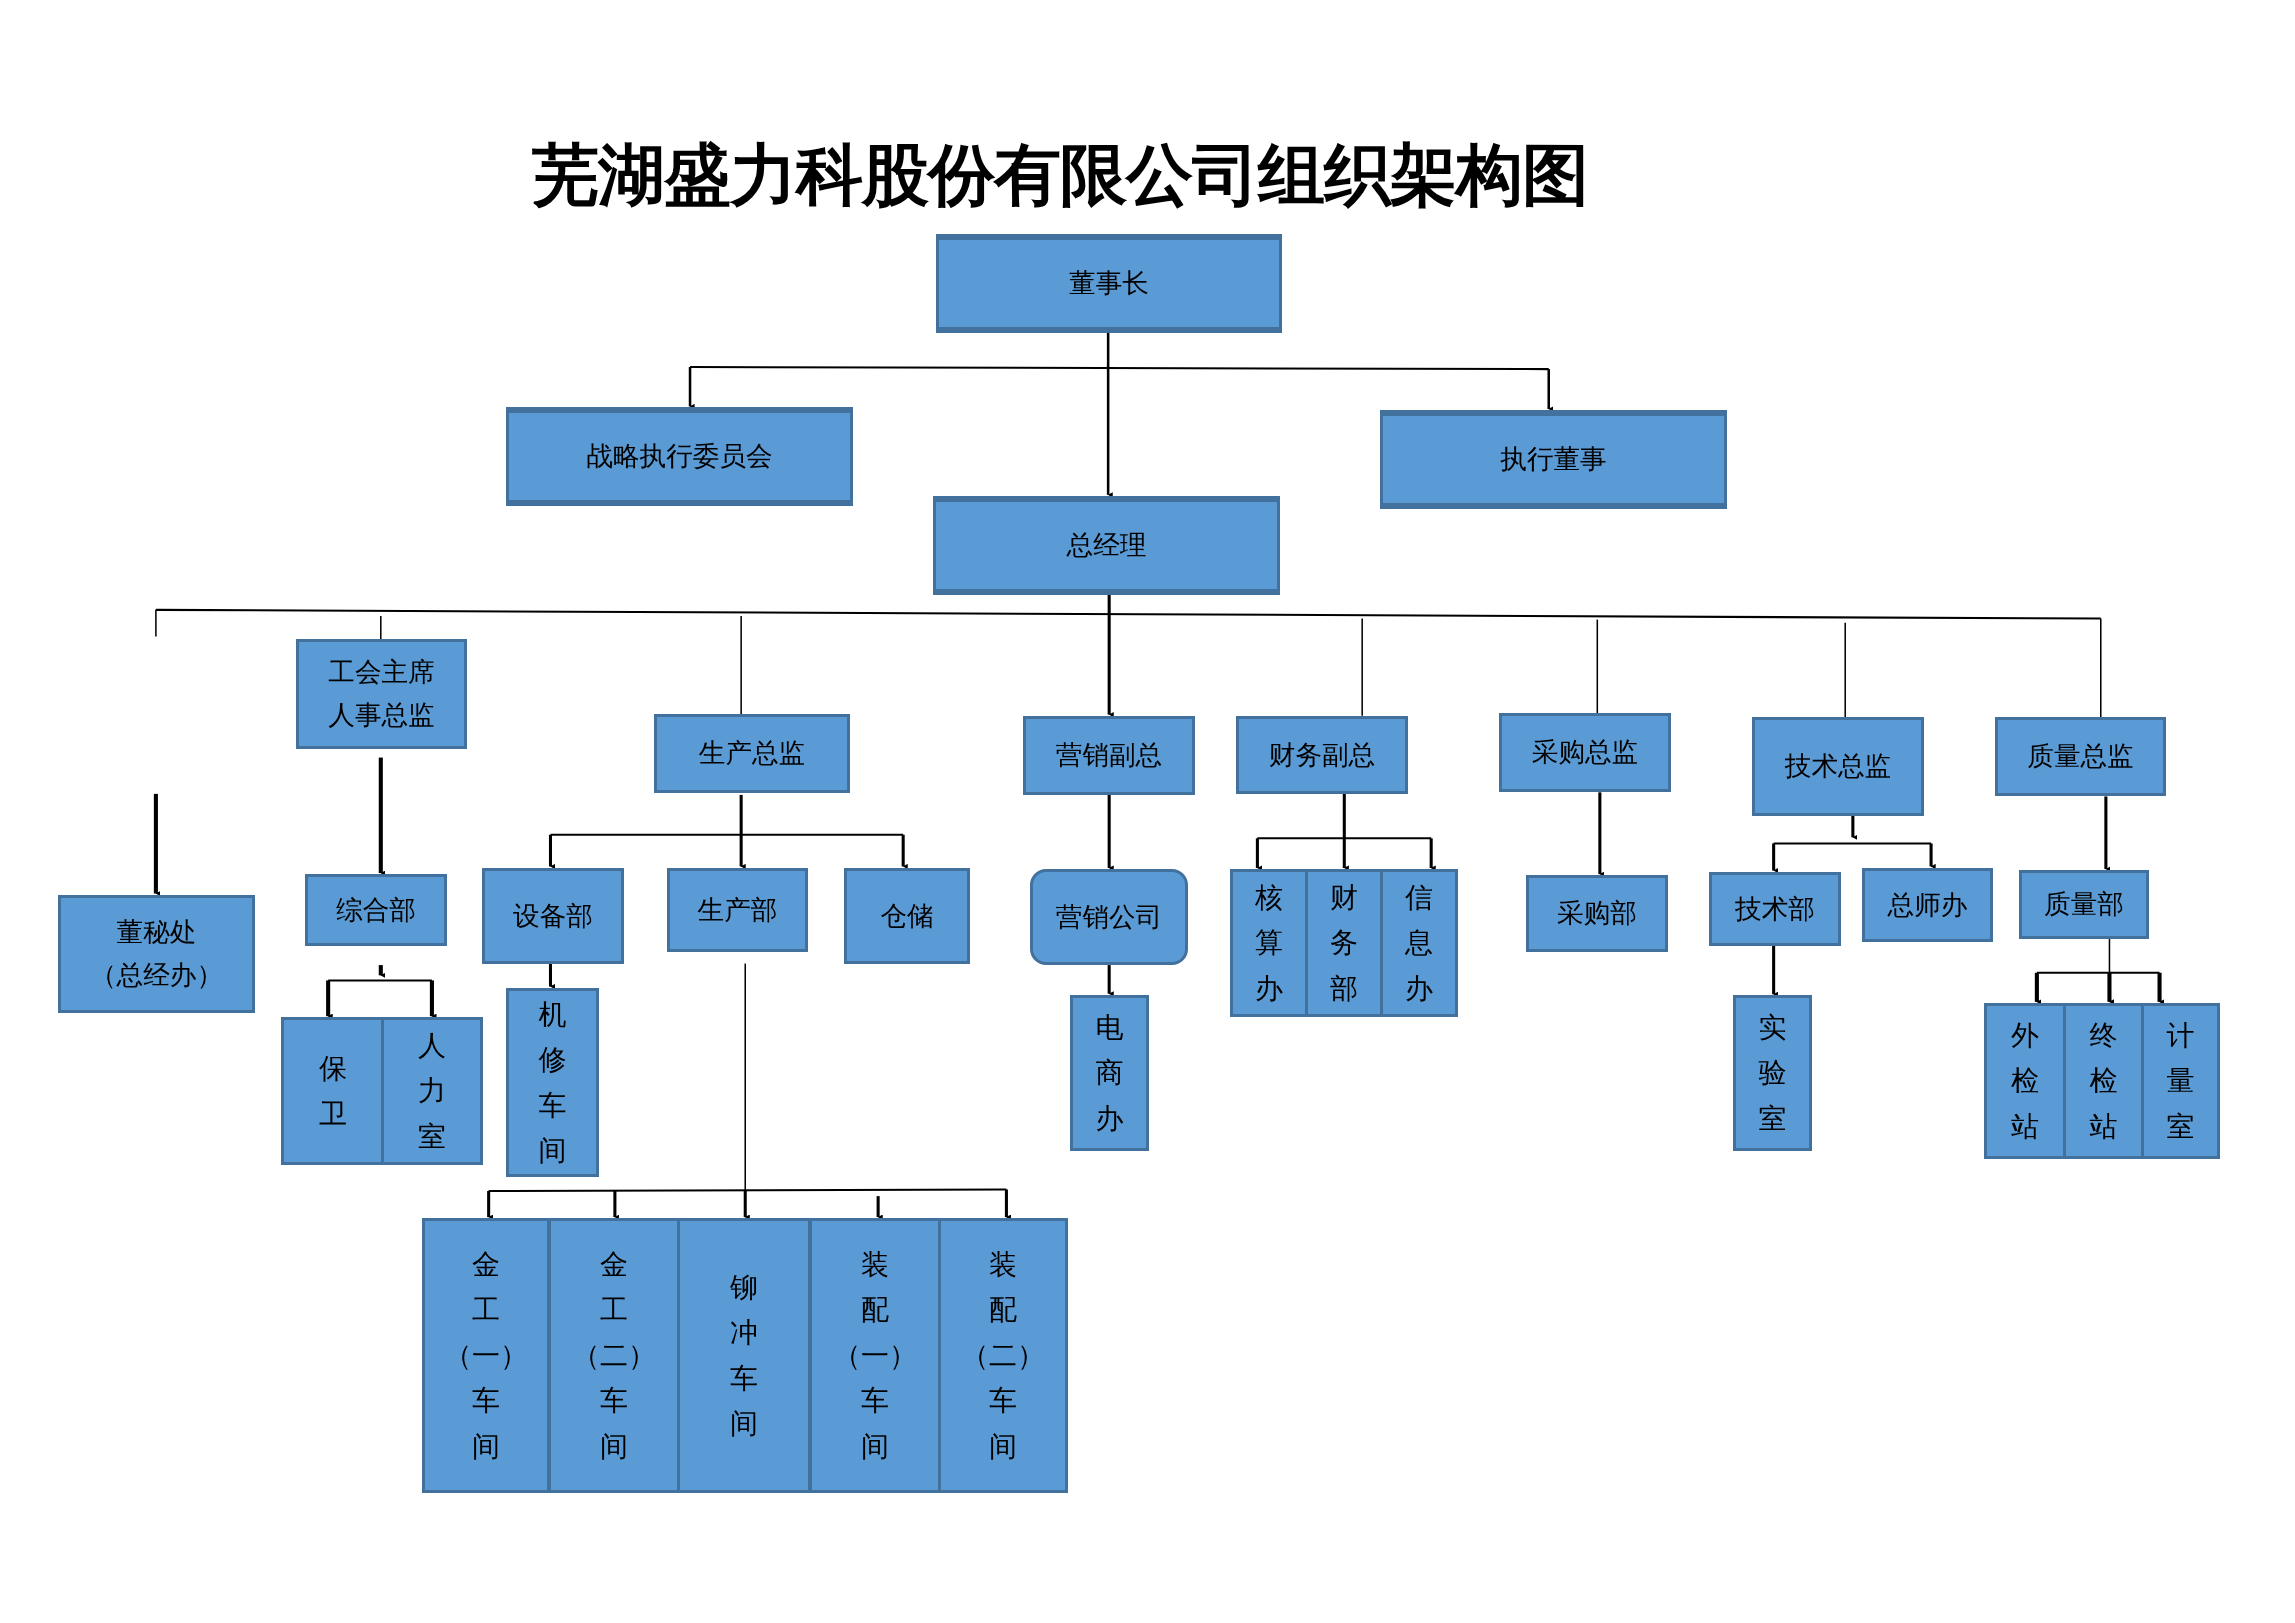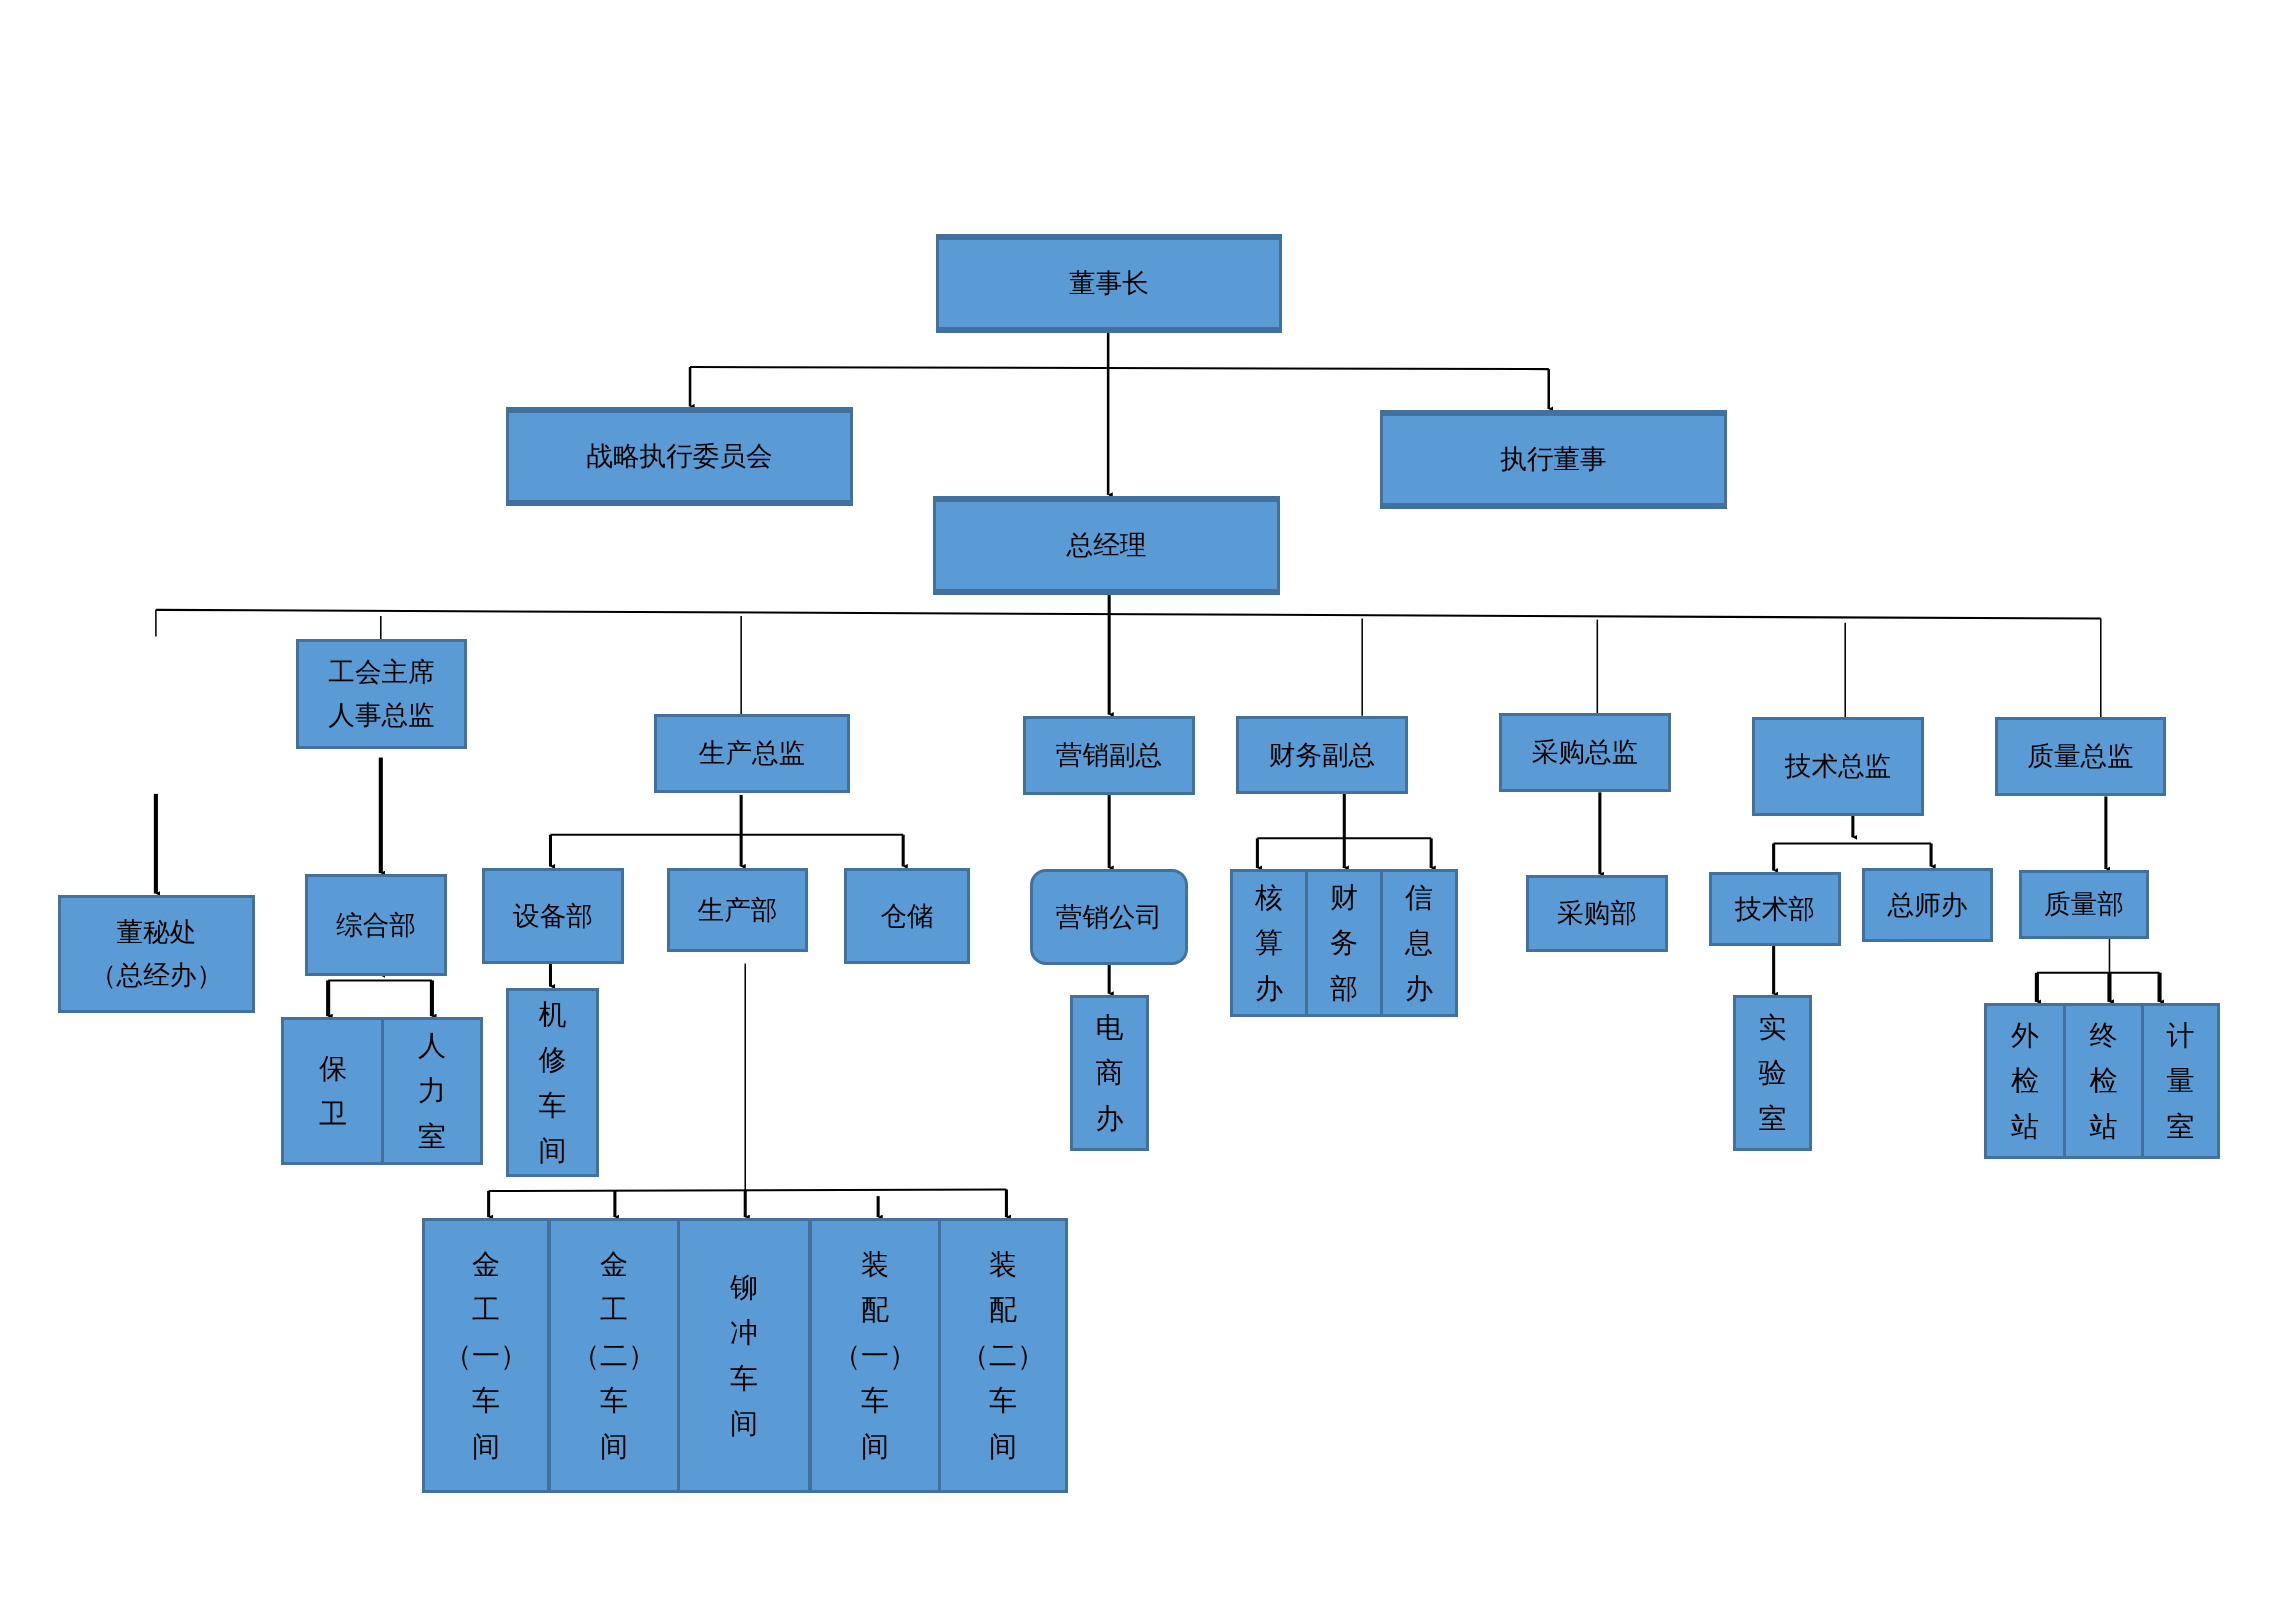--- a/index.html
+++ b/index.html
@@ -14,20 +14,21 @@
          justify-content: center; text-align: center; font-size: 26.6px; line-height: 1.6;
          white-space: pre-line; }
   .box.v { line-height: 1.62; font-size: 28px; }
   .box.t1 { border-top-width: 6.1px; border-bottom-width: 6.1px; }
   svg#lines { position: absolute; left: 0; top: 0; }
 </style>
 </head>
 <body>
 
 <div id="canvas">
+  <div id="title">芜湖盛力科股份有限公司组织架构图</div>
 
   <svg id="lines" width="2295" height="1623" viewBox="0 0 4490 3175">
     <defs>
       <marker id="ah" markerWidth="10" markerHeight="10" refX="5" refY="9" orient="auto" markerUnits="userSpaceOnUse" viewBox="0 0 10 10">
         <path d="M0,0 L10,0 L5,10 z" fill="#000"></path>
       </marker>
     </defs>
     <g id="lg" stroke="#000" fill="none">
         <line x1="2168" y1="650" x2="2168" y2="968" stroke-width="5" marker-end="url(#ah)"></line>
         <line x1="1350" y1="718" x2="3030" y2="722" stroke-width="4"></line>
@@ -84,21 +85,21 @@
   <div class="box t1" style="left:936px;top:234px;width:346px;height:99px;">董事长</div>
   <div class="box t1" style="left:506px;top:407px;width:347px;height:99px;">战略执行委员会</div>
   <div class="box t1" style="left:1380px;top:410px;width:347px;height:99px;">执行董事</div>
   <div class="box t1" style="left:933px;top:496px;width:347px;height:99px;">总经理</div>
 
   <div class="box" style="left:58px;top:895px;width:197px;height:118px;">董秘处
 （总经办）</div>
 
   <div class="box" style="left:296px;top:639px;width:171px;height:110px;">工会主席
 人事总监</div>
-  <div class="box" style="left:305px;top:874px;width:142px;height:102px;">综合部</div>
+  <div class="box" style="left:305px;top:874px;width:142px;height:72px;">综合部</div>
   <div class="box v" style="left:281px;top:1017px;width:104px;height:148px;">保
 卫</div>
   <div class="box v" style="left:381px;top:1017px;width:102px;height:148px;">人
 力
 室</div>
 
   <div class="box" style="left:654px;top:714px;width:196px;height:79px;">生产总监</div>
   <div class="box" style="left:482px;top:868px;width:142px;height:96px;">设备部</div>
   <div class="box v" style="left:506px;top:988px;width:93px;height:189px;">机
 修

